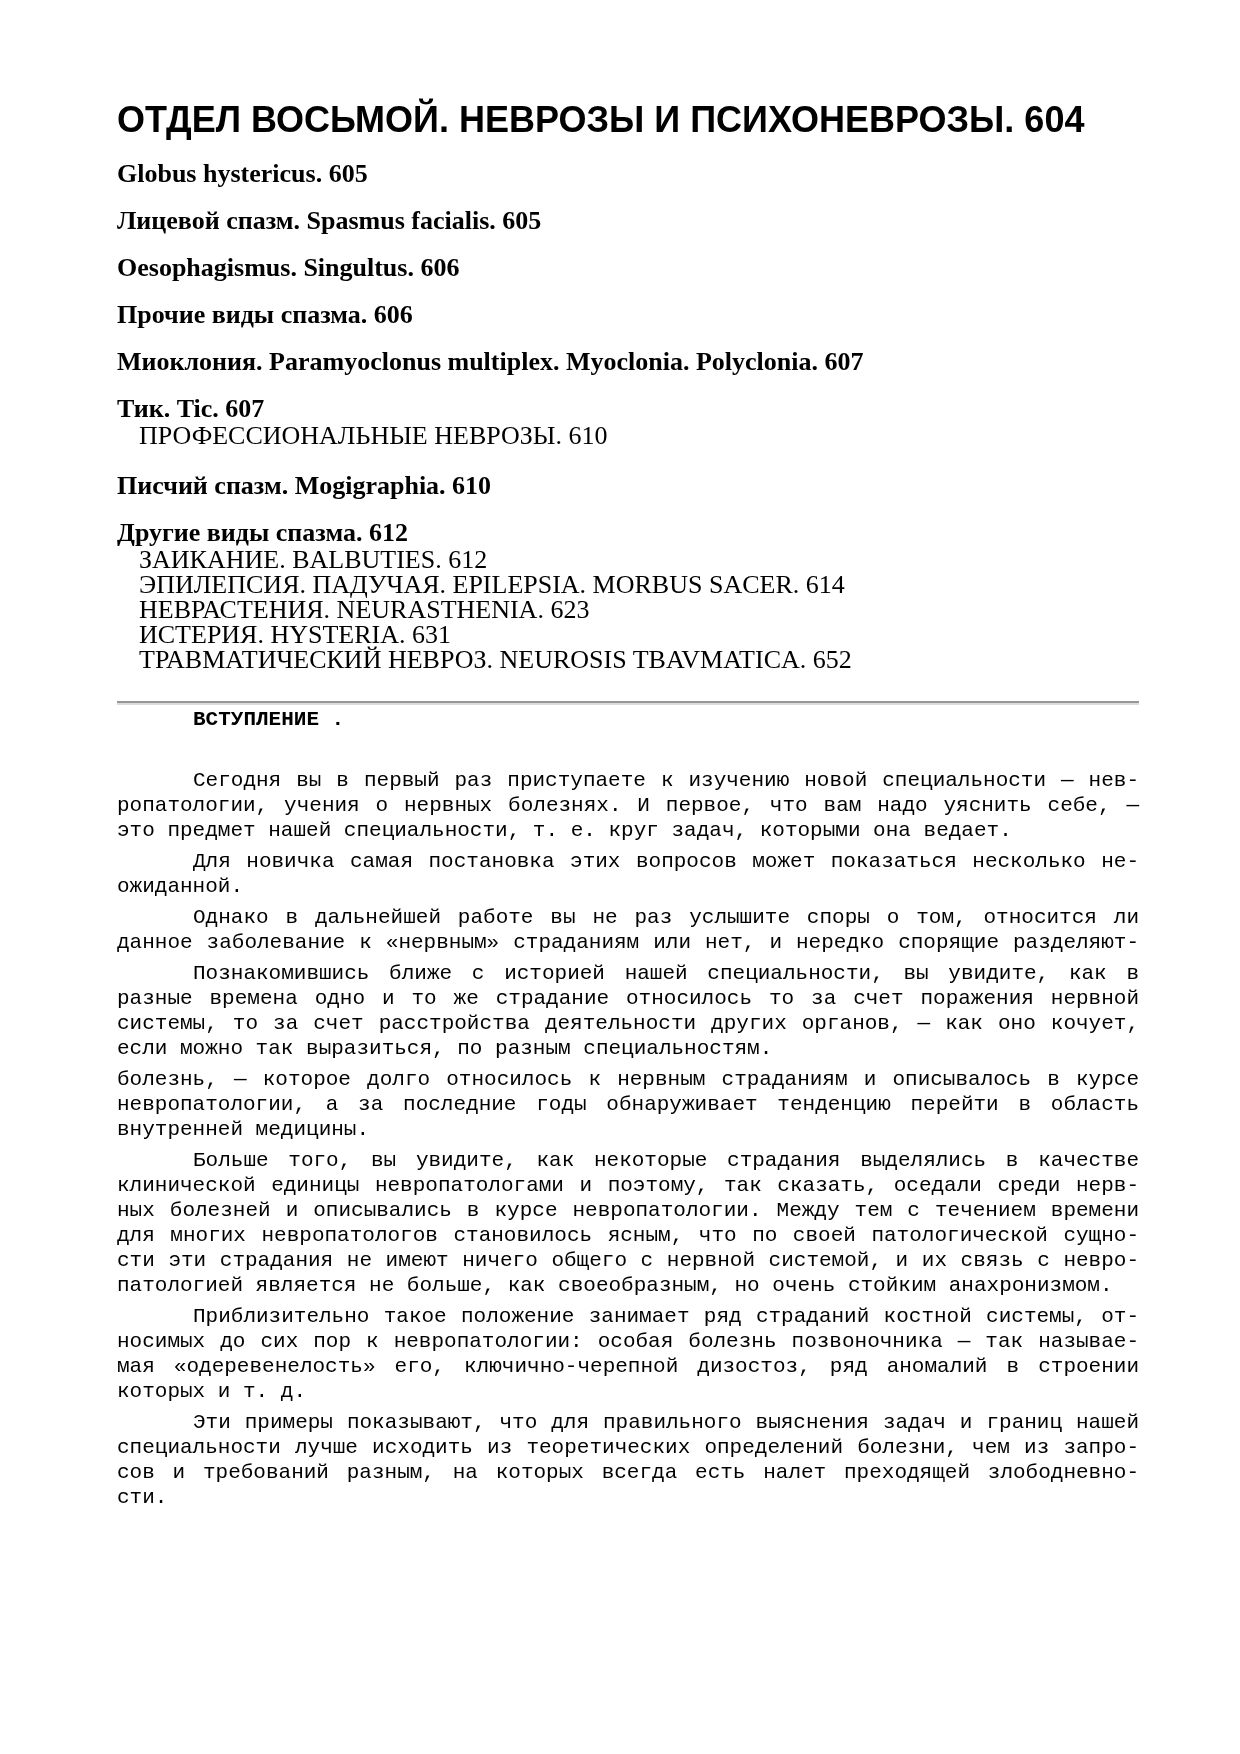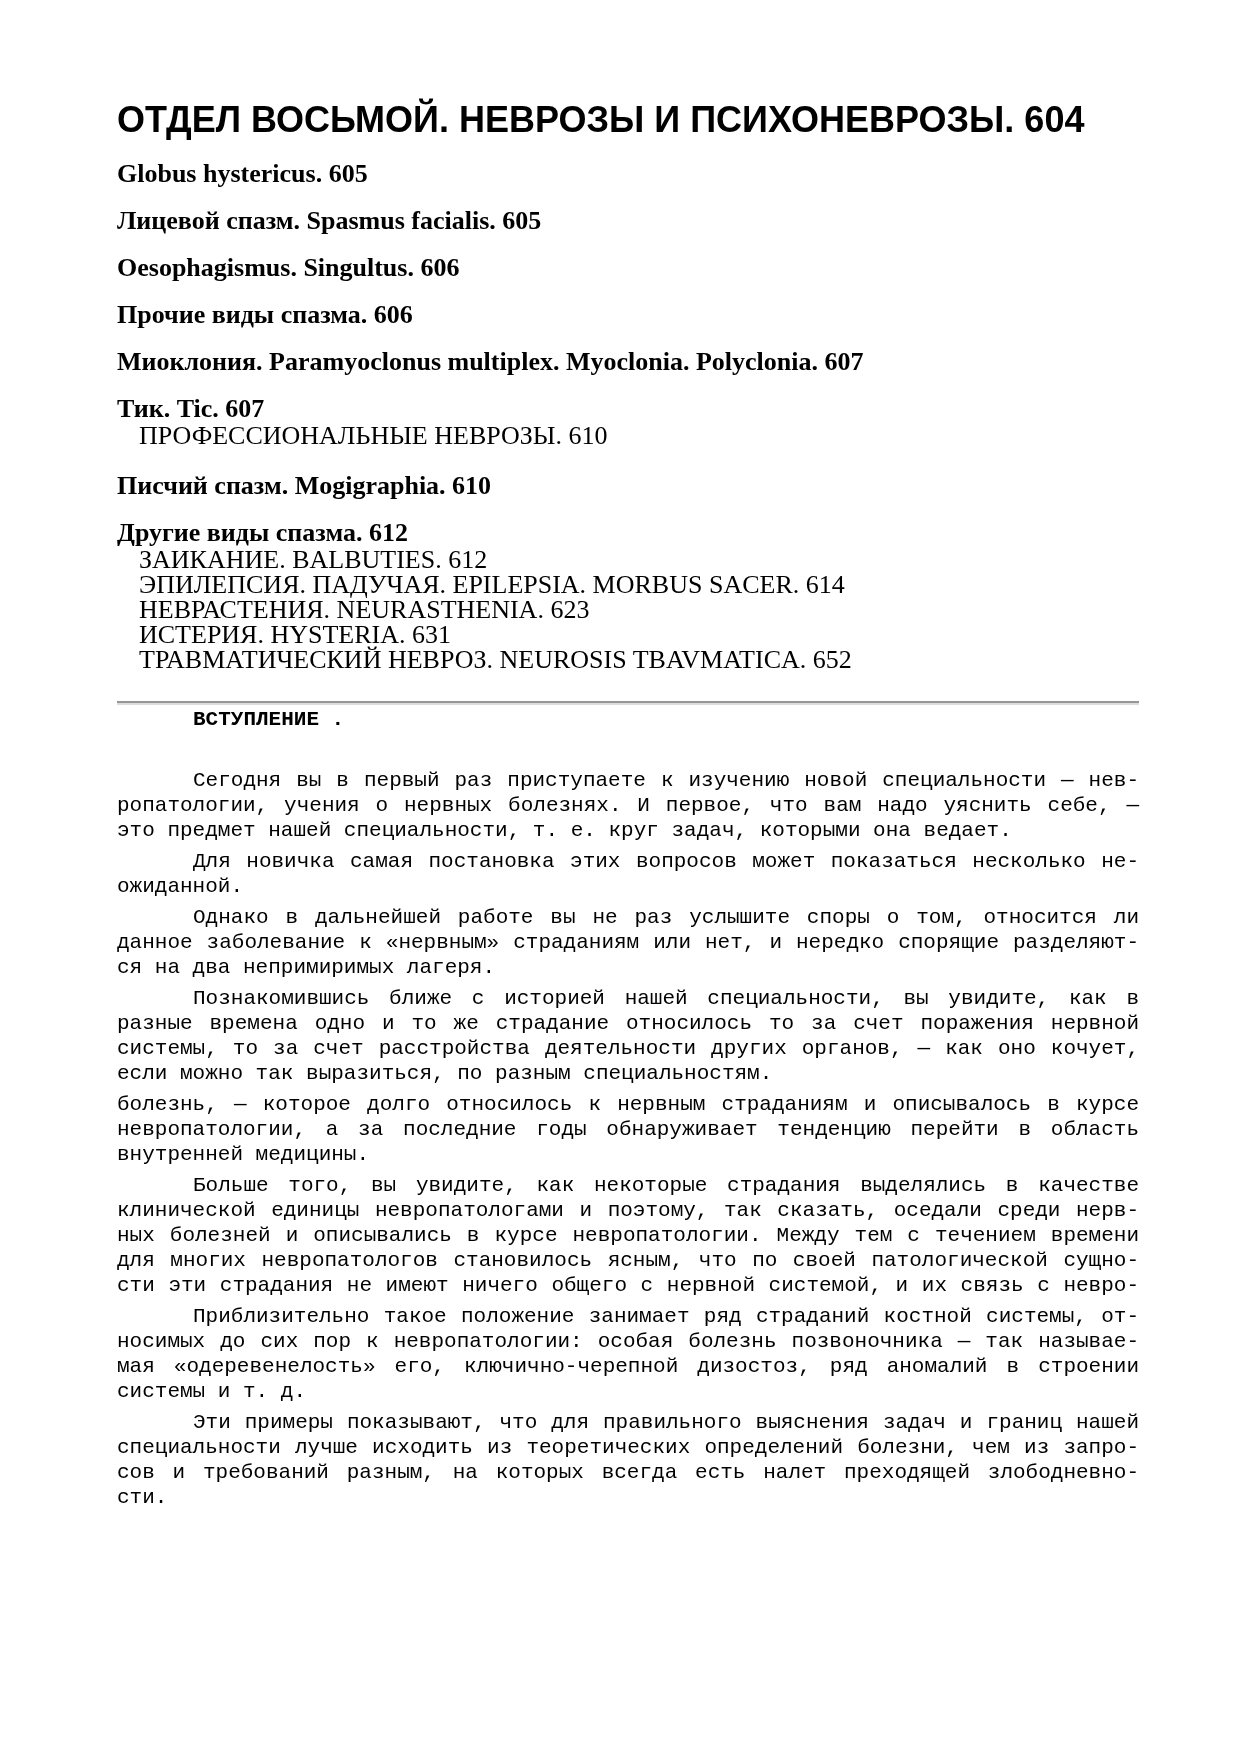--- a/index.html
+++ b/index.html
@@ -120,45 +120,45 @@
         <div class="bline just">ропатологии, учения о нервных болезнях. И первое, что вам надо уяснить себе, —</div>
         <div class="bline">это предмет нашей специальности, т. е. круг задач, которыми она ведает.</div>
       </div>
       <div class="para">
         <div class="bline first just">Для новичка самая постановка этих вопросов может показаться несколько не-</div>
         <div class="bline">ожиданной.</div>
       </div>
       <div class="para">
         <div class="bline first just">Однако в дальнейшей работе вы не раз услышите споры о том, относится ли</div>
         <div class="bline just">данное заболевание к «нервным» страданиям или нет, и нередко спорящие разделяют-</div>
-        <div class="bline">ся на два непримиримых лагеря.</div>
       </div>
       <div class="para">
         <div class="bline first just">Познакомившись ближе с историей нашей специальности, вы увидите, как в</div>
         <div class="bline just">разные времена одно и то же страдание относилось то за счет поражения нервной</div>
         <div class="bline just">системы, то за счет расстройства деятельности других органов, — как оно кочует,</div>
         <div class="bline">если можно так выразиться, по разным специальностям.</div>
       </div>
       <div class="para">
         <div class="bline just">болезнь, — которое долго относилось к нервным страданиям и описывалось в курсе</div>
         <div class="bline just">невропатологии, а за последние годы обнаруживает тенденцию перейти в область</div>
         <div class="bline">внутренней медицины.</div>
       </div>
       <div class="para">
         <div class="bline first just">Больше того, вы увидите, как некоторые страдания выделялись в качестве</div>
         <div class="bline just">клинической единицы невропатологами и поэтому, так сказать, оседали среди нерв-</div>
         <div class="bline just">ных болезней и описывались в курсе невропатологии. Между тем с течением времени</div>
         <div class="bline just">для многих невропатологов становилось ясным, что по своей патологической сущно-</div>
         <div class="bline just">сти эти страдания не имеют ничего общего с нервной системой, и их связь с невро-</div>
+        <div class="bline">патологией является не больше, как своеобразным, но очень стойким анахронизмом.</div>
       </div>
       <div class="para">
         <div class="bline first just">Приблизительно такое положение занимает ряд страданий костной системы, от-</div>
         <div class="bline just">носимых до сих пор к невропатологии: особая болезнь позвоночника — так называе-</div>
         <div class="bline just">мая «одеревенелость» его, ключично-черепной дизостоз, ряд аномалий в строении</div>
-        <div class="bline">системы и т. д.</div>
+        <div class="bline">которых и т. д.</div>
       </div>
       <div class="para">
         <div class="bline first just">Эти примеры показывают, что для правильного выяснения задач и границ нашей</div>
         <div class="bline just">специальности лучше исходить из теоретических определений болезни, чем из запро-</div>
         <div class="bline just">сов и требований разным, на которых всегда есть налет преходящей злободневно-</div>
         <div class="bline">сти.</div>
       </div>
     </div>
 
 </div>

